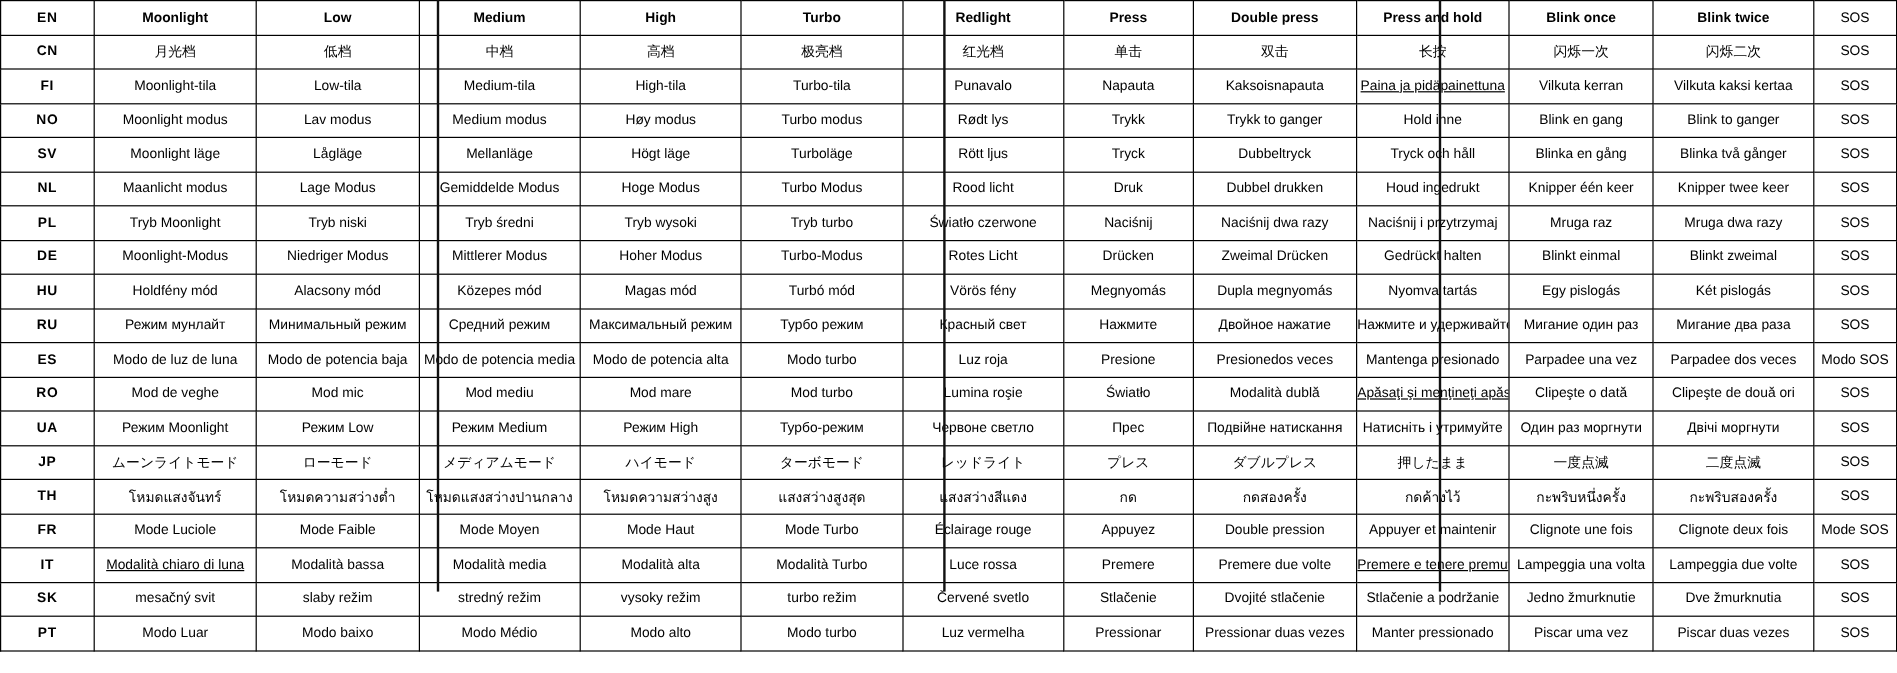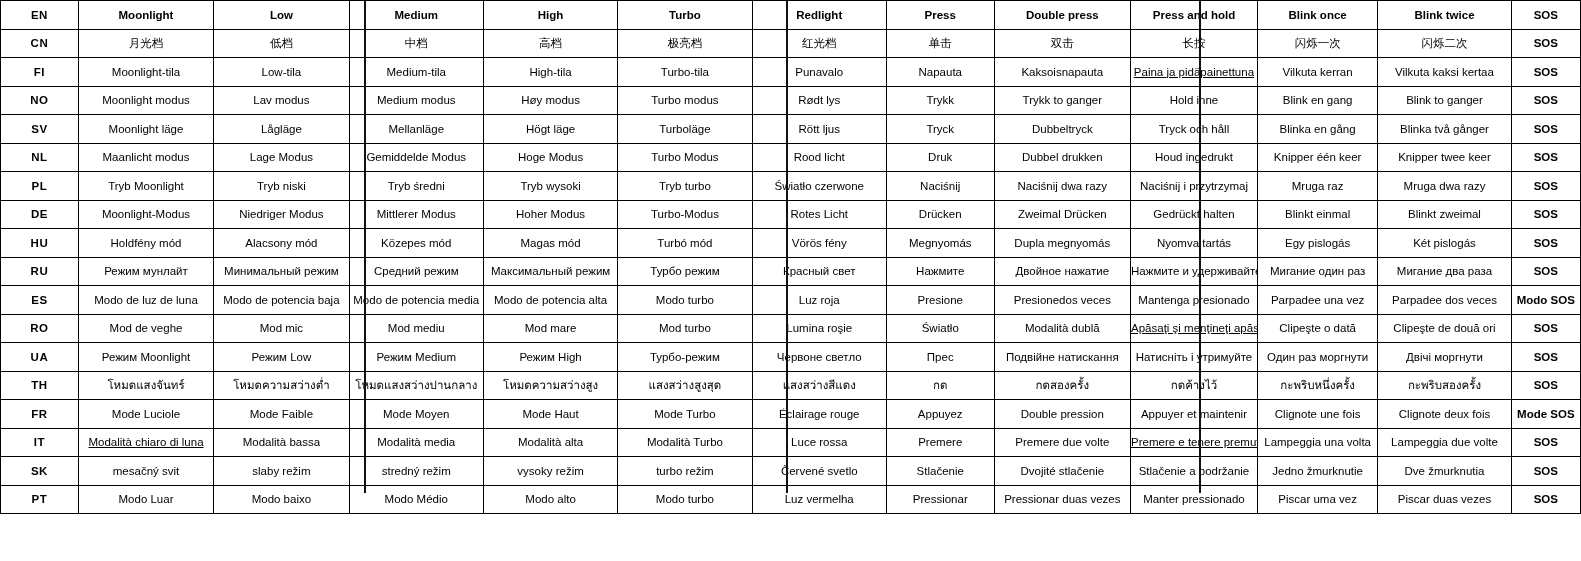--- a/index.html
+++ b/index.html
@@ -50,21 +50,21 @@
     font-weight: bold;
     font-size: 14px;
     letter-spacing: 0.5px;
   }
   .hdr-cell {
     font-weight: bold;
     font-size: 12.5px;
     margin-top: 13px;
   }
   .sos-cell {
-    font-weight: bold;
+    font-weight: normal;
     font-size: 12px;
   }
   .cjk {
     font-size: 12.5px;
     border-radius: 12px;
   }
   .small {
     font-size: 10.5px;
   }
   .xsmall {
@@ -294,20 +294,35 @@
           <td class="">Турбо-режим</td>
           <td class="">Червоне светло</td>
           <td class="">Прес</td>
           <td class="small">Подвійне натискання</td>
           <td class="small">Натисніть і утримуйте</td>
           <td class="small">Один раз моргнути</td>
           <td class="">Двічі моргнути</td>
           <td class="sos-cell">SOS</td>
         </tr>
         <tr>
+          <td class="code-cell">JP</td>
+          <td class="cjk">ムーンライトモード</td>
+          <td class="cjk">ローモード</td>
+          <td class="cjk">メディアムモード</td>
+          <td class="cjk">ハイモード</td>
+          <td class="cjk">ターボモード</td>
+          <td class="cjk">レッドライト</td>
+          <td class="cjk">プレス</td>
+          <td class="cjk">ダブルプレス</td>
+          <td class="cjk">押したまま</td>
+          <td class="cjk">一度点滅</td>
+          <td class="cjk">二度点滅</td>
+          <td class="sos-cell cjk">SOS</td>
+        </tr>
+        <tr>
           <td class="code-cell">TH</td>
           <td class="cjk">โหมดแสงจันทร์</td>
           <td class="cjk">โหมดความสว่างต่ำ</td>
           <td class="cjk small">โหมดแสงสว่างปานกลาง</td>
           <td class="cjk">โหมดความสว่างสูง</td>
           <td class="cjk">แสงสว่างสูงสุด</td>
           <td class="cjk">แสงสว่างสีแดง</td>
           <td class="cjk">กด</td>
           <td class="cjk">กดสองครั้ง</td>
           <td class="cjk">กดค้างไว้</td>

